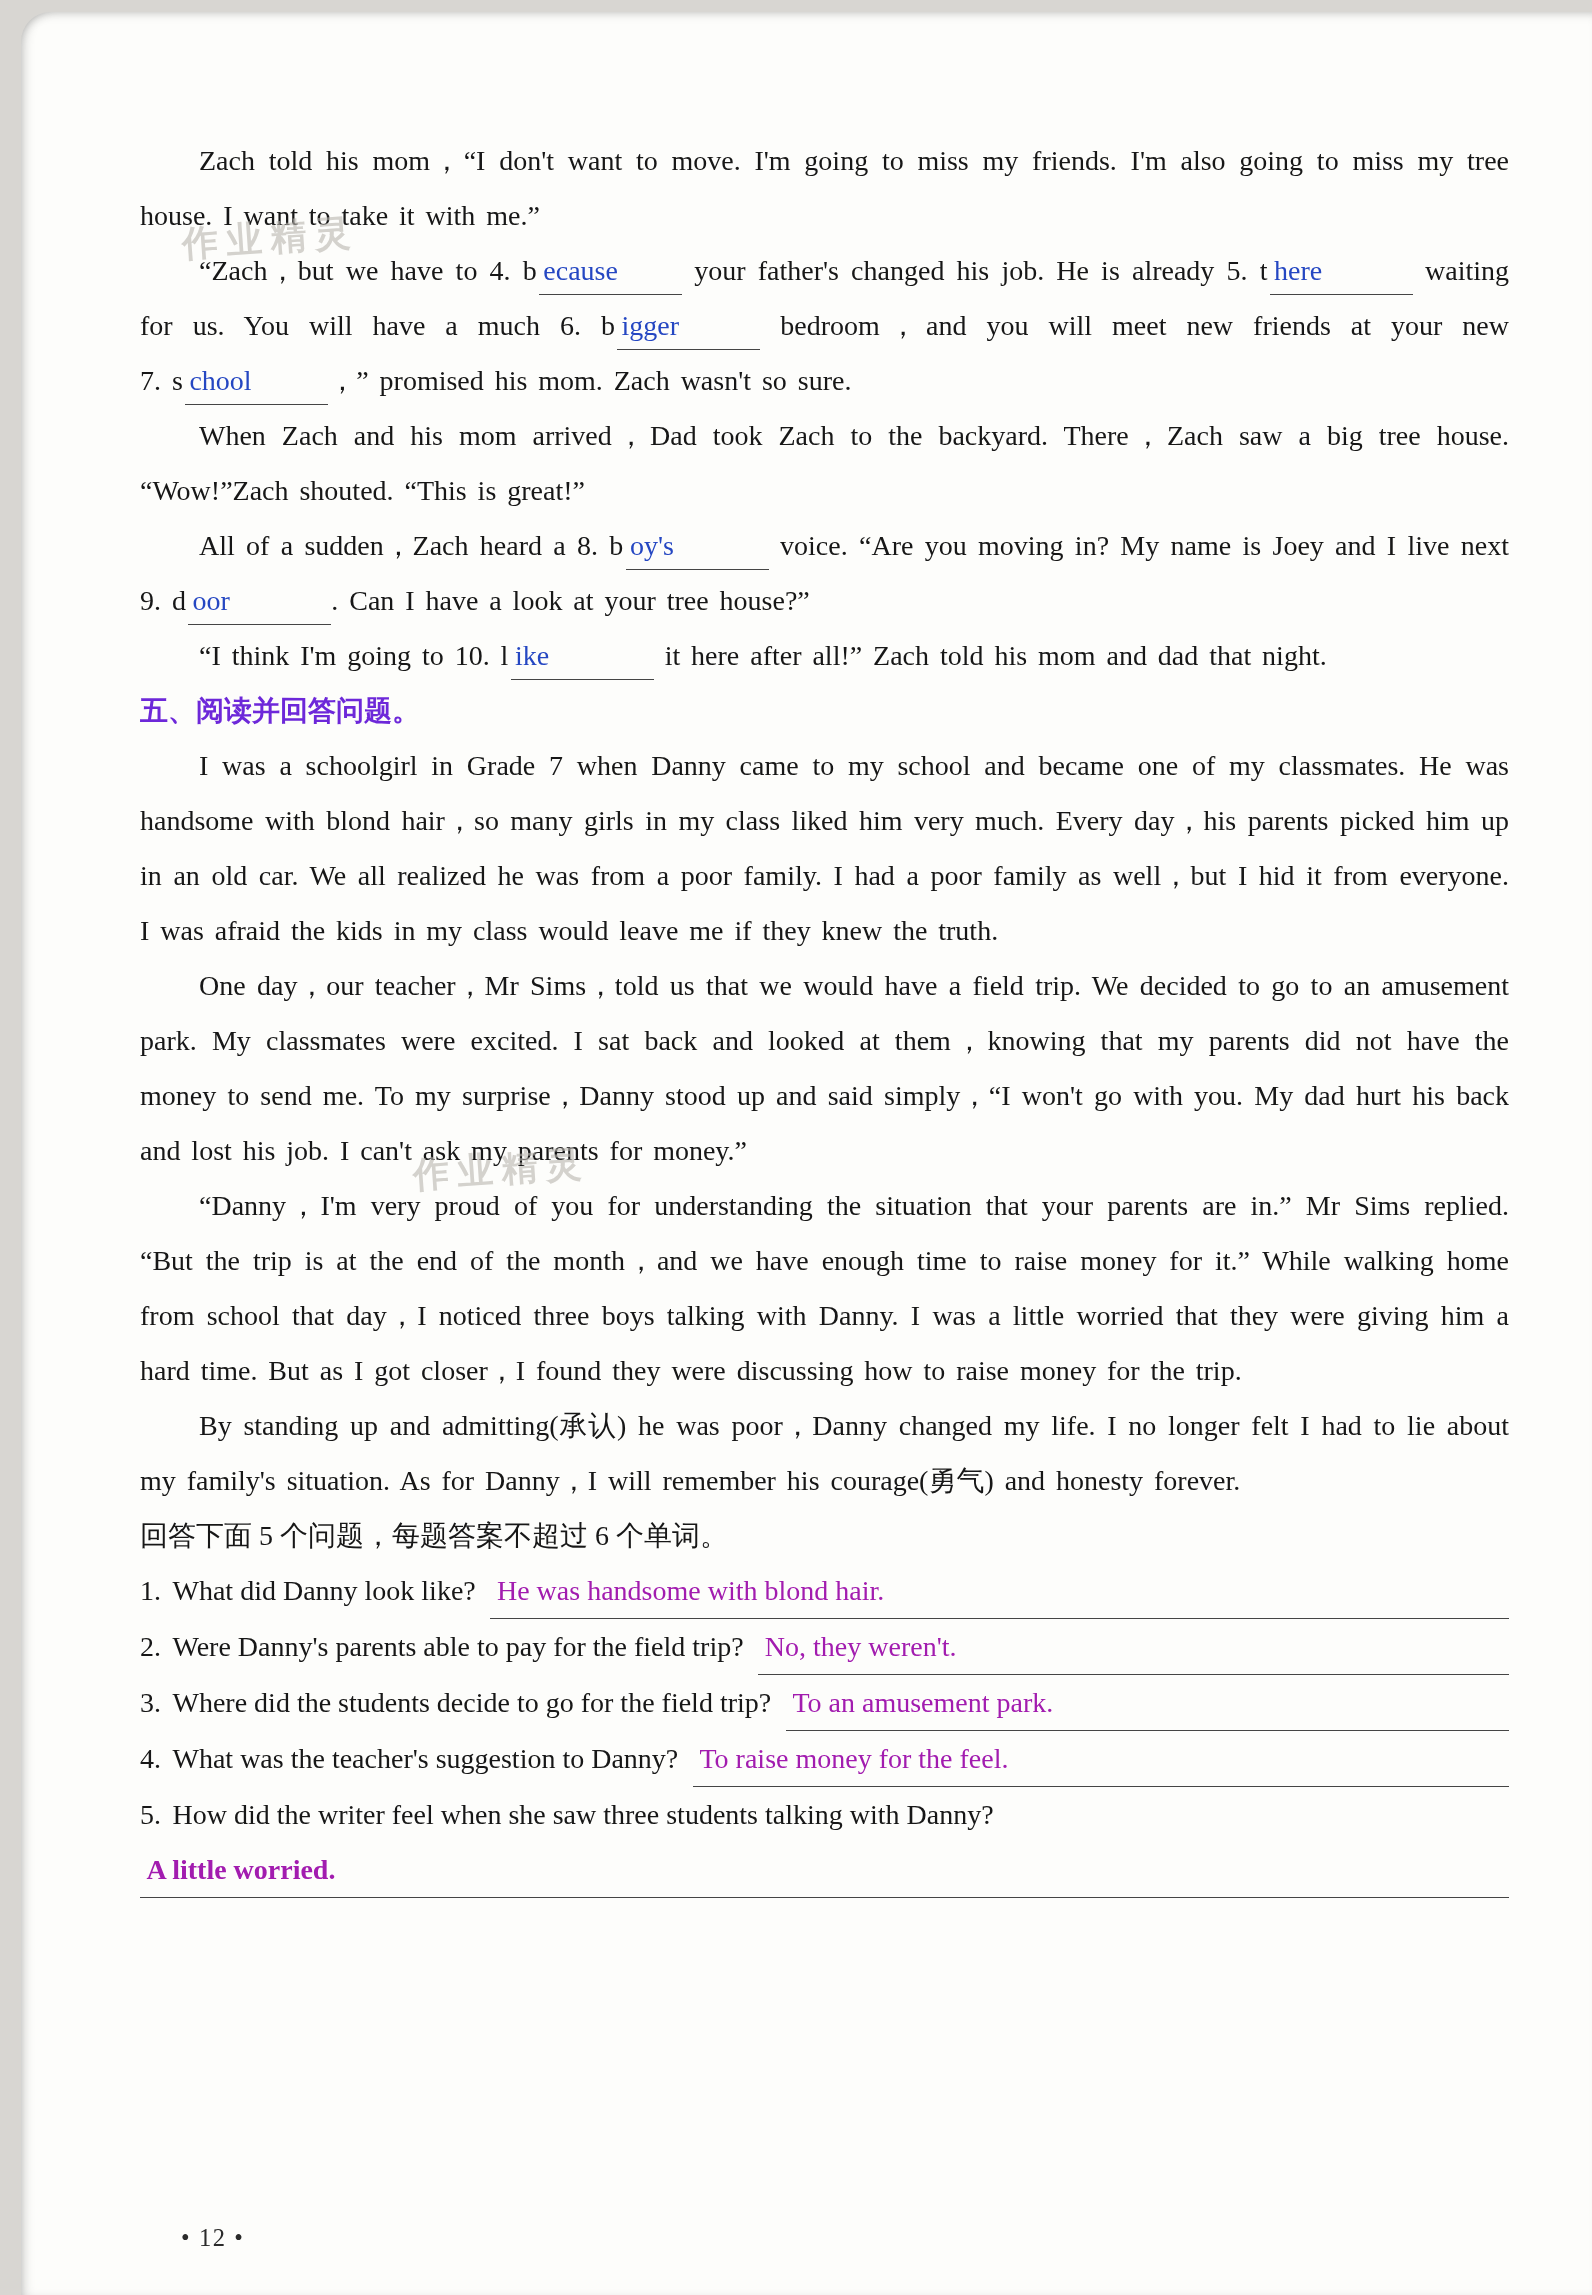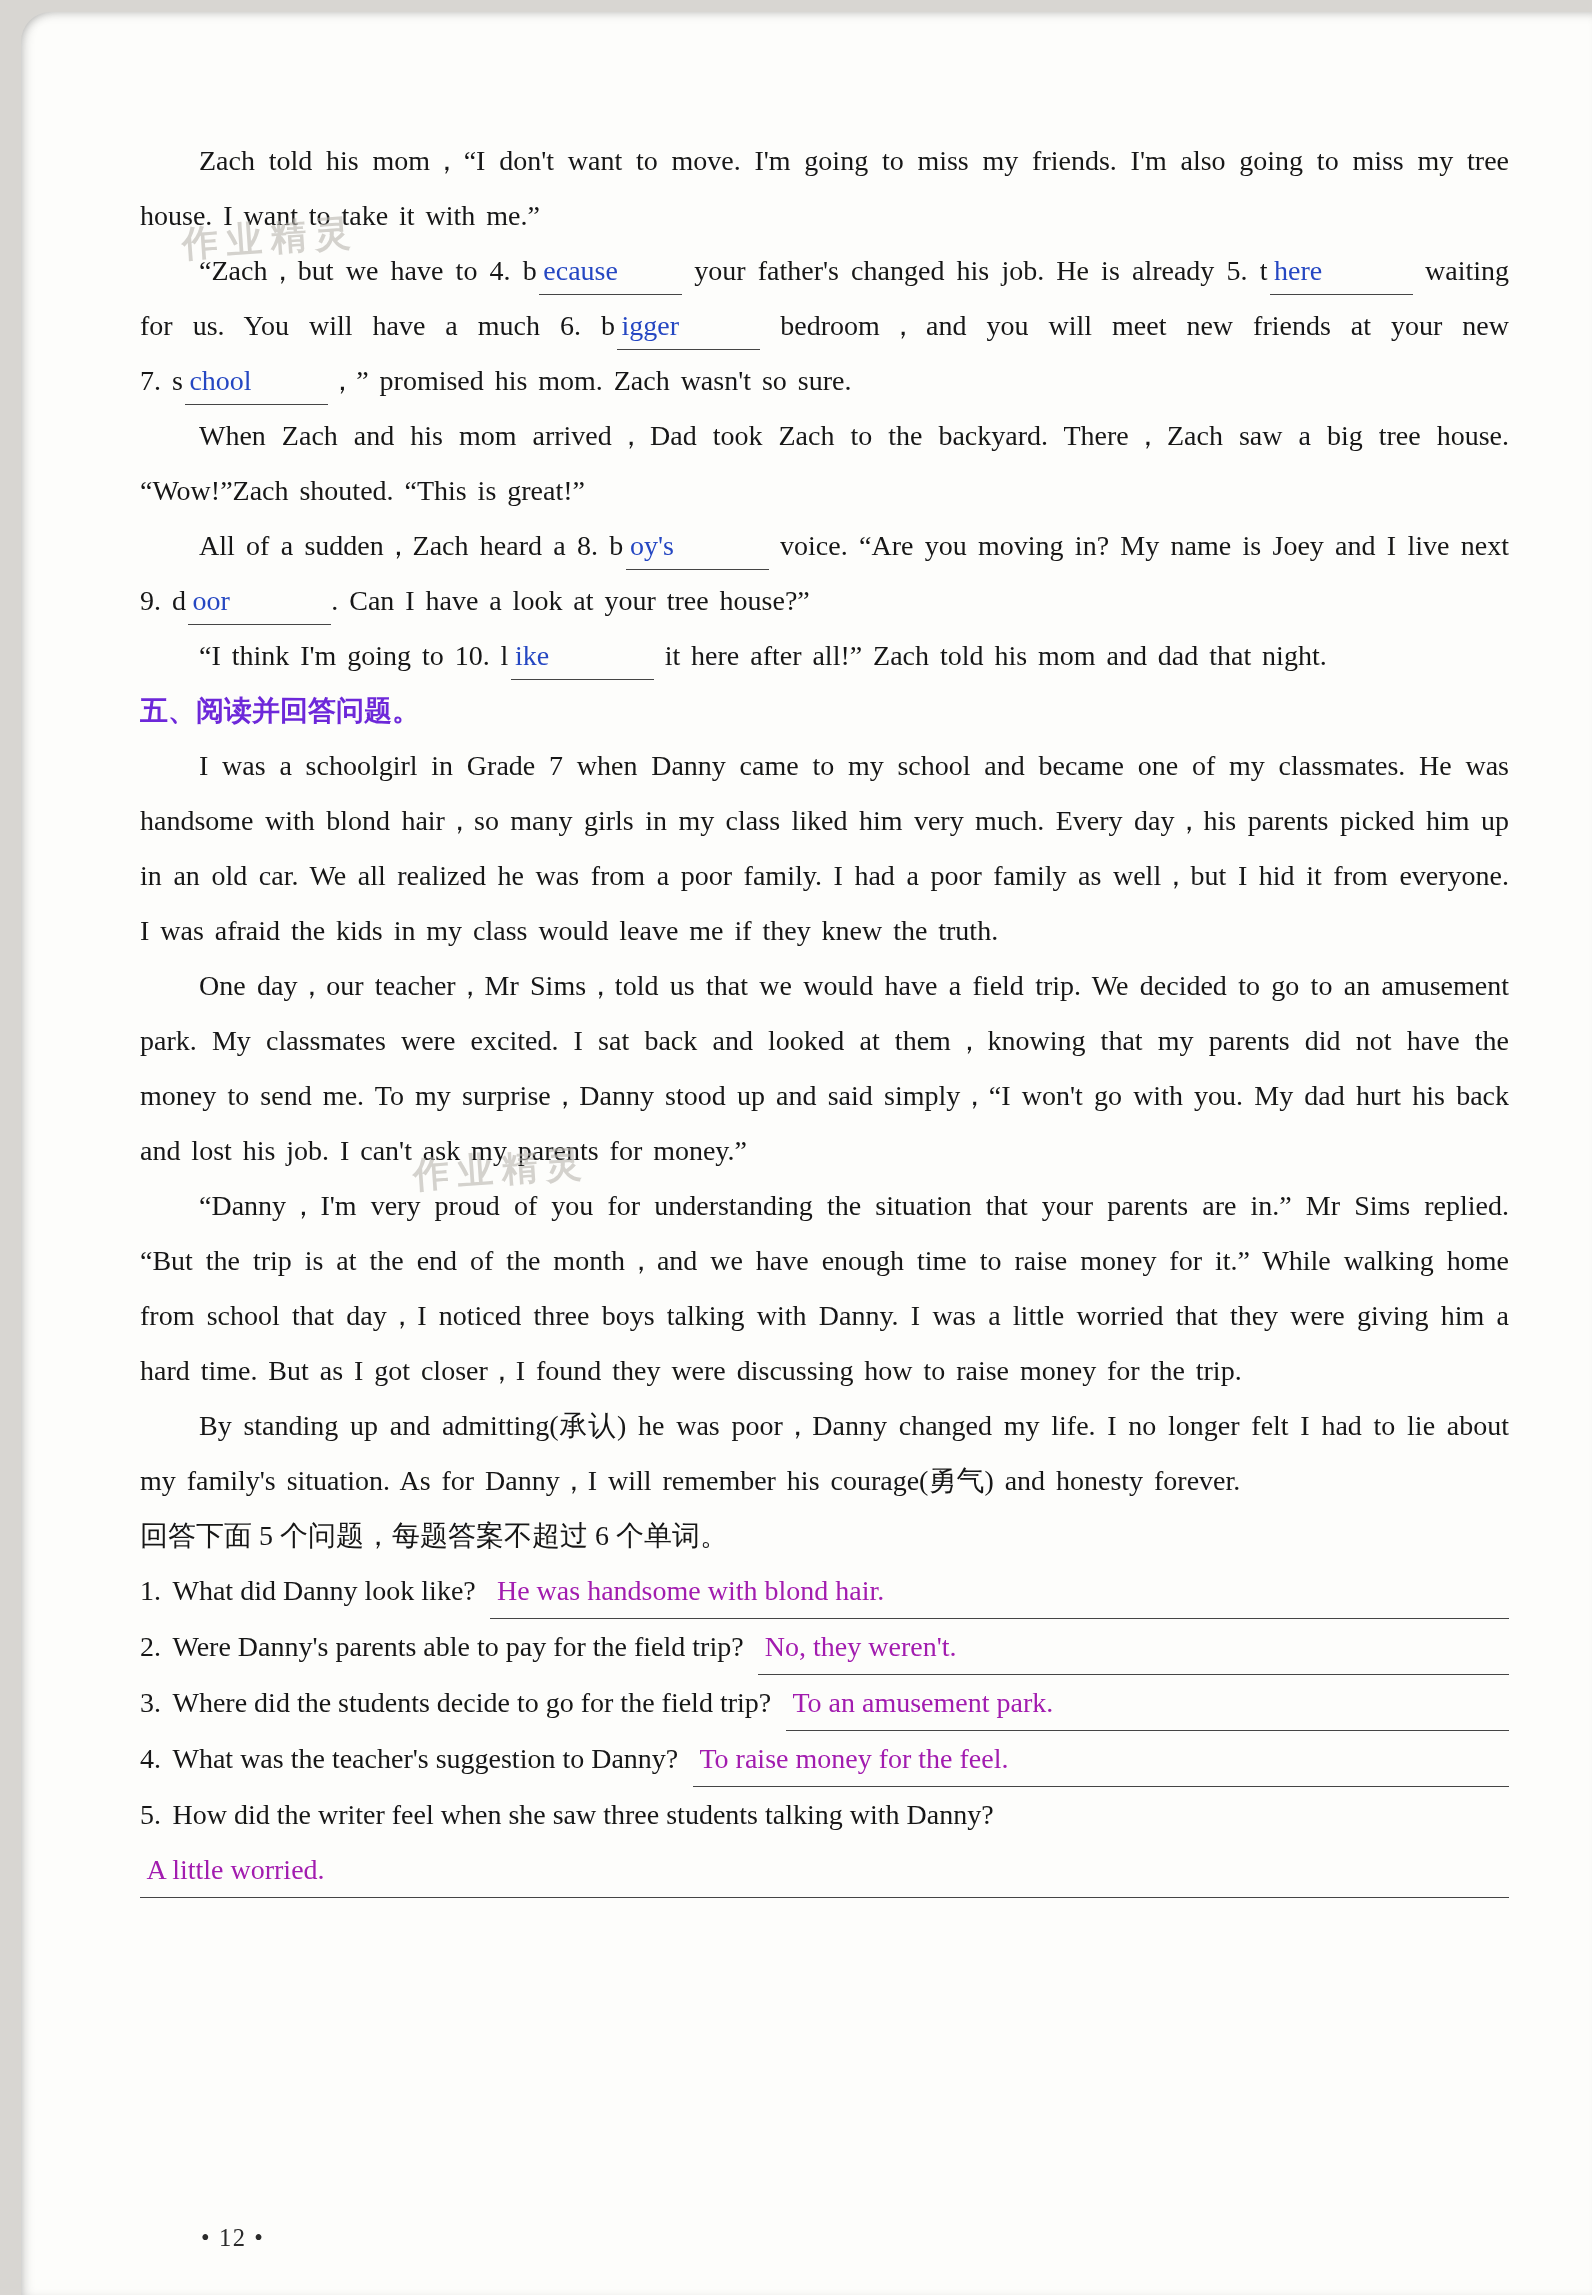--- a/index.html
+++ b/index.html
@@ -42,26 +42,26 @@
   .qa { margin-top:0; }
   .q-row { display:flex; align-items:baseline; flex-wrap:nowrap; }
   .q-num { margin-right:11.5px; flex:0 0 auto; }
   .q-text { white-space:nowrap; flex:0 0 auto; }
   .answer-line {
     flex:1 1 auto; margin-left:14.7px;
     border-bottom:1.6px solid #454545;
     min-width:98px;
   }
   .answer-line.full {
-    display:block; margin-left:0; width:100%;
+    display:block; margin-left:0; width:100%;font-weight:bold;
   }
   .q-answer { color:#a21caf; padding-left:6.5px; }
   .footer {
     position:absolute; left:160px; top:2209px;
-    font-size:24.5px; line-height:33px; color:#2b2b2b; letter-spacing:1.6px;margin-left:20px;
+    font-size:24.5px; line-height:33px; color:#2b2b2b; letter-spacing:1.6px;
   }
   .watermark {
     position:absolute; color:#b9b6b0; opacity:.6;
     font-size:36px; letter-spacing:8.2px; font-weight:600;
     transform:rotate(-4deg);
     pointer-events:none;
     font-family:"DejaVu Sans","Liberation Sans",sans-serif;
   }
   .wm1 { left:182px; top:214px; }
   .wm2 { left:413px; top:1145px; }

